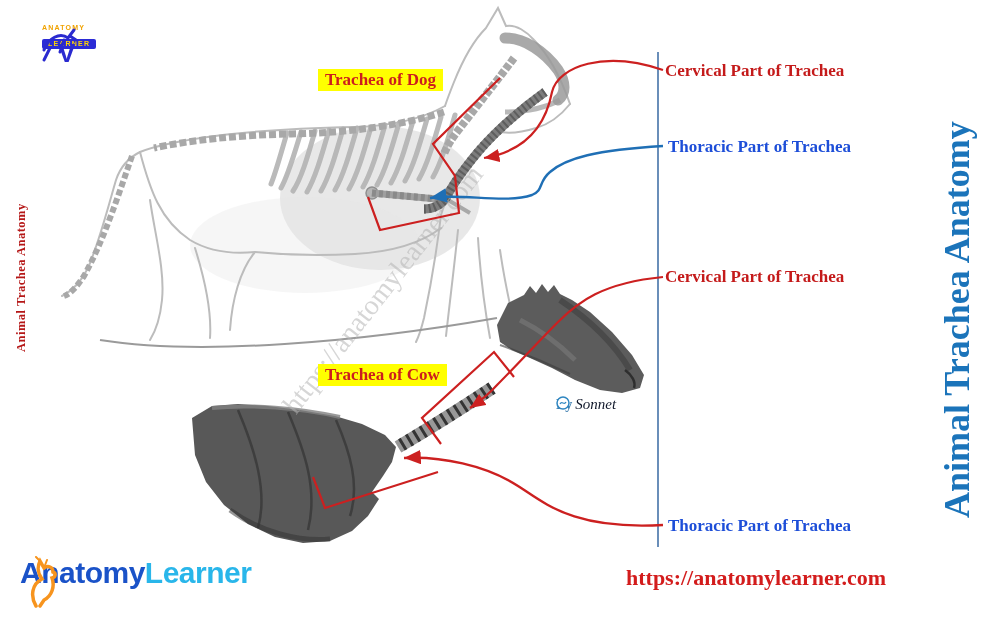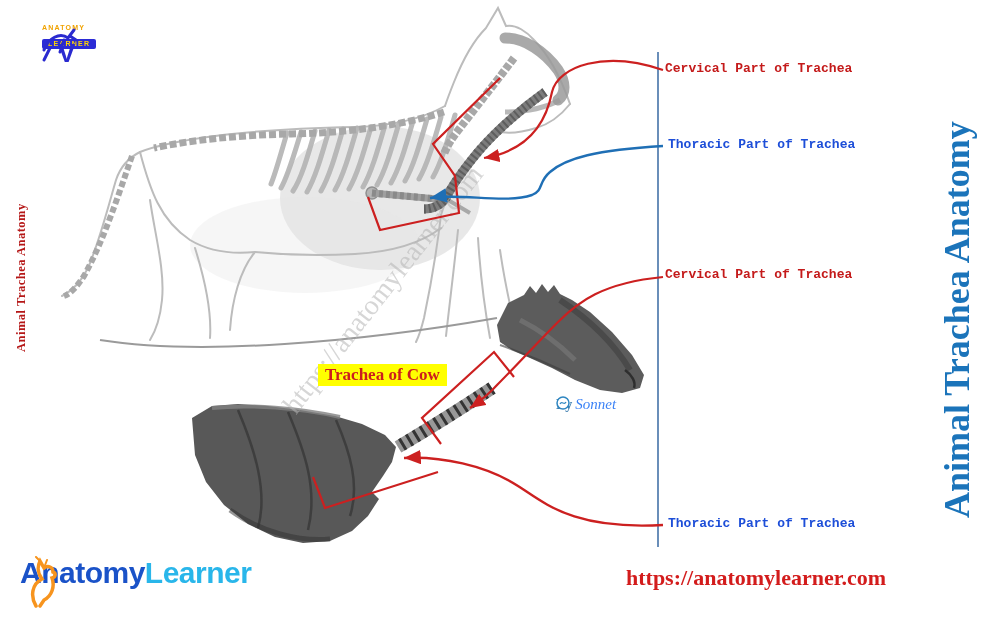--- a/index.html
+++ b/index.html
@@ -1,21 +1,21 @@
 <!DOCTYPE html>
 <html><head>
 <meta charset="utf-8">
 <style>
   html,body{margin:0;padding:0;background:#fff;}
   .stage{position:relative;width:996px;height:617px;background:#fff;overflow:hidden;
          font-family:"Liberation Serif",serif;}
   .stage svg{position:absolute;left:0;top:0;}
   
-  .part-label{position:absolute;font-weight:bold;font-size:13px;white-space:nowrap;
-              font-family:Liberation Mono, monospace;}
+  .part-label{position:absolute;font-weight:bold;font-size:17px;white-space:nowrap;
+              font-family:Liberation Serif, serif;}
   .lbl-red{color:#c41a1a;}
   .lbl-blue{color:#1d4ed8;}
   .caption{position:absolute;background:#ffff00;color:#cc1d1d;font-weight:bold;
            font-size:17px;padding:1px 7px;white-space:nowrap;
            font-family:"Liberation Serif",serif;}
   
   .v-title{position:absolute;writing-mode:vertical-rl;transform:rotate(180deg);
            font-weight:bold;white-space:nowrap;font-family:"Liberation Serif",serif;}
   .v-title-right{left:936px;top:62px;height:456px;width:54px;font-size:36px;color:#1b74ba;}
   .v-title-left{left:14px;top:150px;height:202px;width:24px;font-size:12.5px;color:#b51717;
@@ -33,21 +33,21 @@
                font-family:"Liberation Sans",sans-serif;}
   .footer-logo .w1{color:#1a52c8;font-weight:bold;font-size:30px;letter-spacing:-.5px;}
   .footer-logo .w2{color:#29b6ea;font-weight:bold;font-size:30px;letter-spacing:-.5px;}
   .footer-url{position:absolute;left:626px;top:565px;font-weight:bold;font-size:22px;
               color:#d31c1c;font-family:"Liberation Serif",serif;white-space:nowrap;
               text-decoration:none;}
   
   .credit{position:absolute;left:556px;top:396px;display:flex;align-items:center;gap:3px;
           font-family:"Liberation Serif",serif;}
   .credit .by{color:#3f7fb0;font-weight:bold;font-size:14px;}
-  .credit .name{color:#3b82f6;font-style:italic;font-size:15px;}
+  .credit .name{color:#0f172a;font-style:italic;font-size:15px;}
 </style>
 </head>
 <body>
 
 <div class="stage">
 
   <svg width="996" height="617" viewBox="0 0 996 617">
     <defs>
       <marker id="arrR" markerWidth="7" markerHeight="6" refX="7" refY="3" orient="auto">
         <path d="M0,0 L7,3 L0,6 Z" fill="#cc2020"></path>
@@ -154,20 +154,21 @@
       <text x="22" y="38" font-family="Liberation Sans,sans-serif" font-weight="bold" font-size="26" fill="#2a2ad0">V</text>
       <path d="M8,26 C12,14 24,8 32,14 L38,6 M14,24 L8,36 M28,16 L24,28 M34,12 L40,16" fill="none" stroke="#2a2ad0" stroke-width="3" stroke-linecap="round"></path>
     </svg>
     <span class="word1">ANATOMY</span>
     <span class="word2">LEARNER</span>
   </div>
 
   <div class="v-title v-title-left">Animal Trachea Anatomy</div>
   <div class="v-title v-title-right">Animal Trachea Anatomy</div>
 
+  <div class="caption" style="left:318px;top:69px;">Trachea of Dog</div>
   <div class="caption" style="left:318px;top:364px;">Trachea of Cow</div>
 
   <div class="part-label lbl-red" style="left:665px;top:61px;">Cervical Part of Trachea</div>
   <div class="part-label lbl-blue" style="left:668px;top:137px;">Thoracic Part of Trachea</div>
   <div class="part-label lbl-red" style="left:665px;top:267px;">Cervical Part of Trachea</div>
   <div class="part-label lbl-blue" style="left:668px;top:516px;">Thoracic Part of Trachea</div>
 
   <div class="credit">
     <span class="by">By</span>
     <svg width="14" height="14" viewBox="0 0 14 14">

